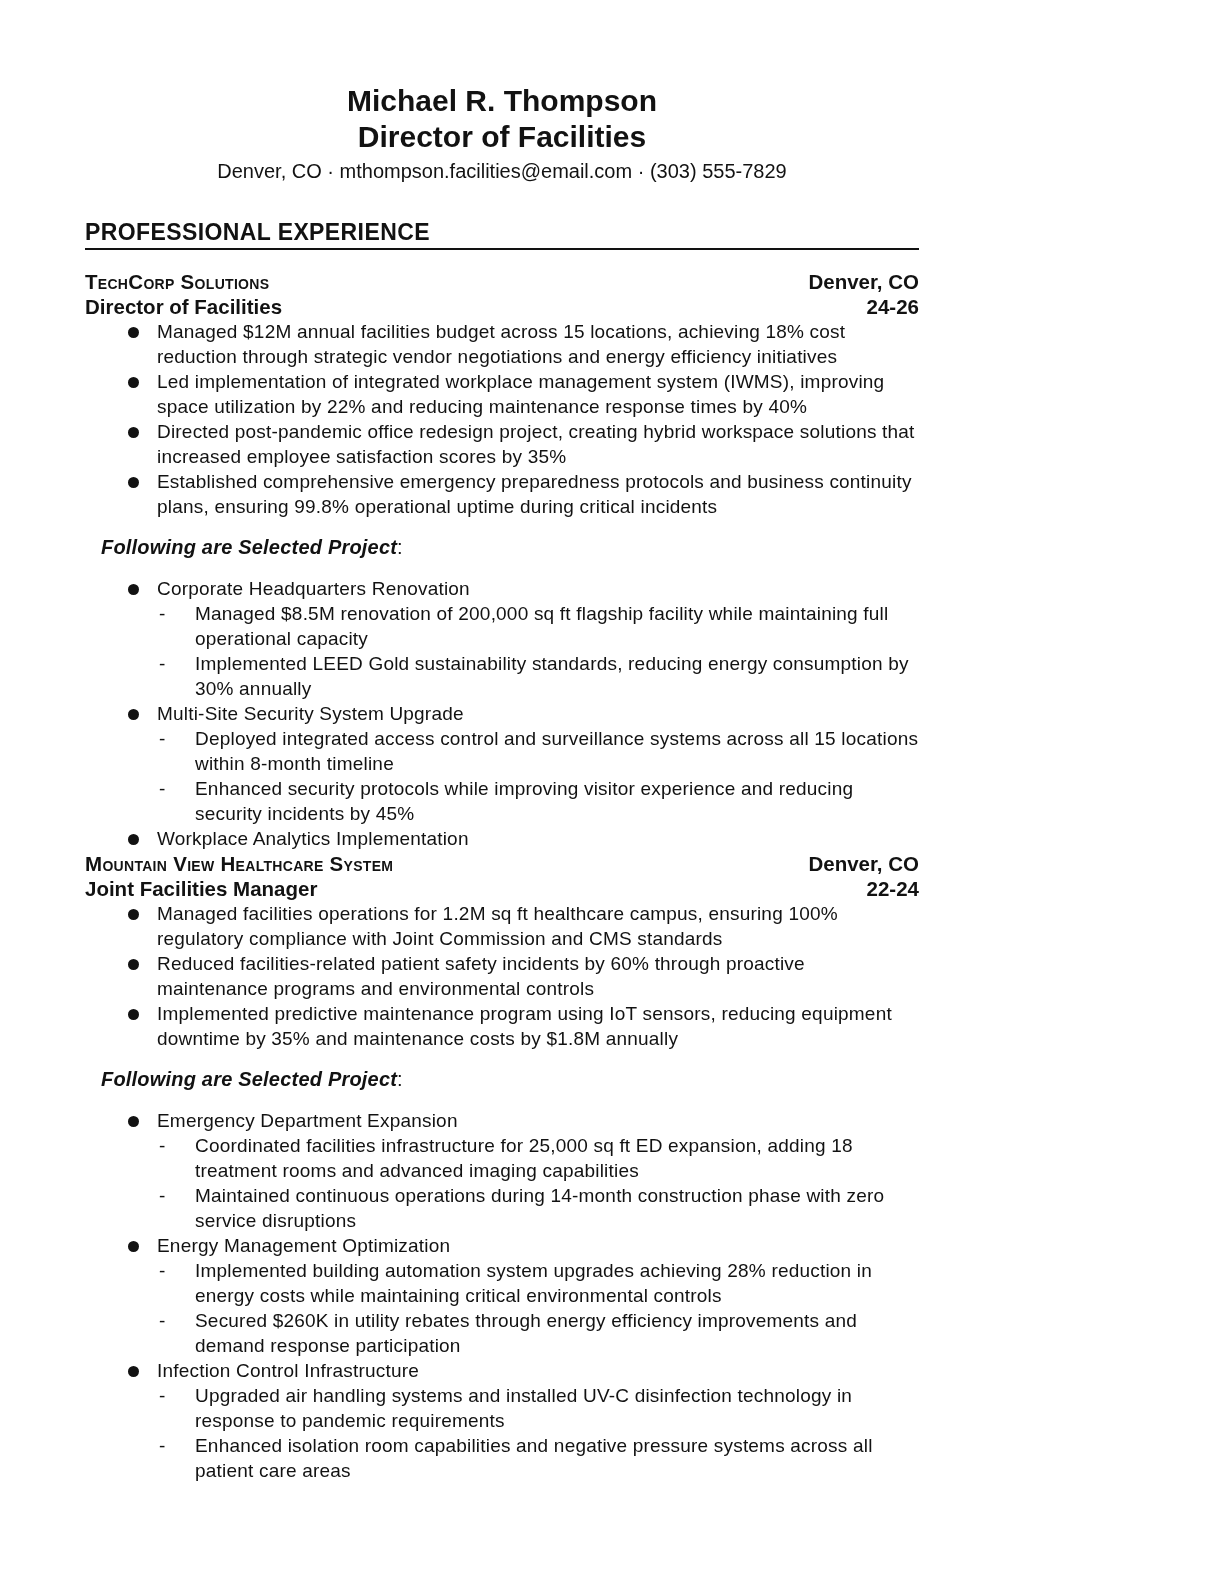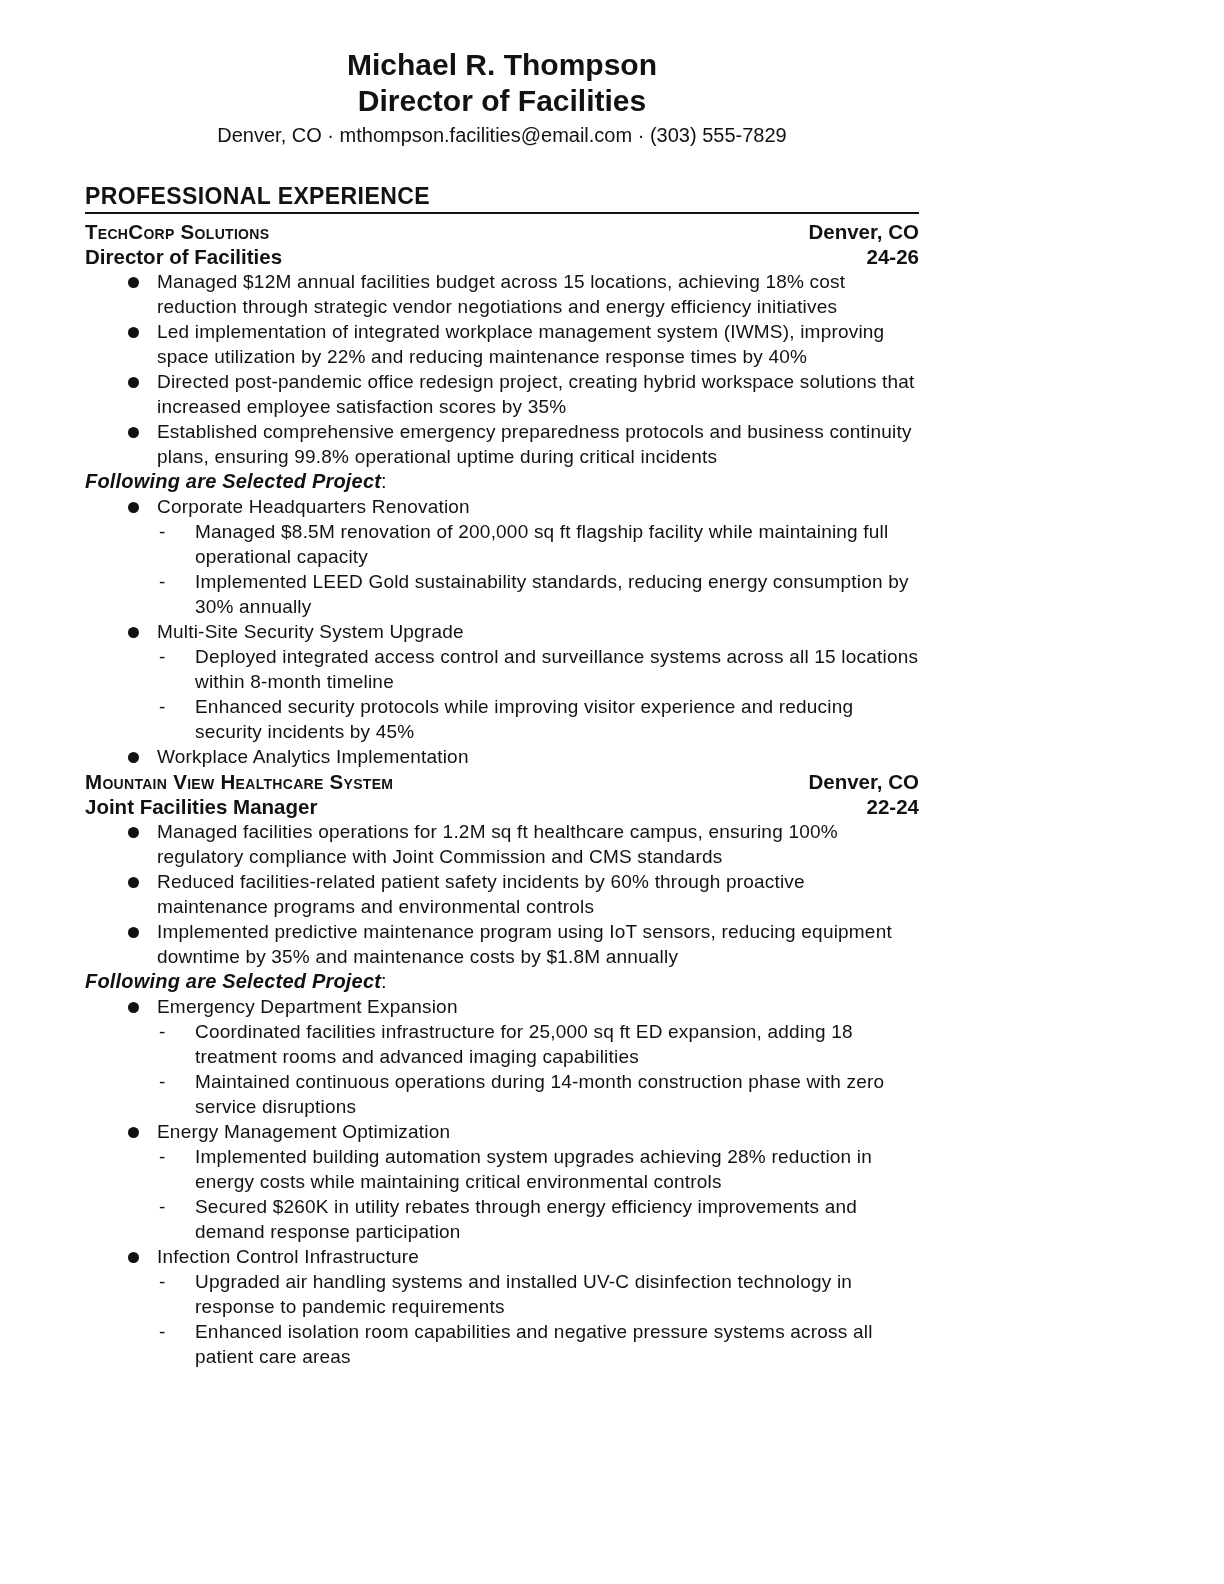--- a/index.html
+++ b/index.html
@@ -5,21 +5,21 @@
   * { box-sizing: border-box; }
   html, body { margin: 0; padding: 0; }
   body {
     width: 1224px; height: 1584px;
     background: #ffffff;
     color: #121212;
     font-family: "Liberation Sans", "DejaVu Sans", sans-serif;
   }
   .page {
     width: 1008px; height: 1584px;
-    padding: 46px 89px 30px 85px;
+    padding: 82px 89px 30px 85px;
     overflow: hidden;
   }
 
   
   .resume-header { text-align: center; }
   .person-name {
     margin: 0; font-size: 30px; font-weight: 700; line-height: 37px;
   }
   .person-title {
     margin: 0; font-size: 30px; font-weight: 700; line-height: 36px;
@@ -34,40 +34,40 @@
     font-size: 23px; font-weight: 700; letter-spacing: 0.4px;
     line-height: 26px;
     border-bottom: 2px solid #121212;
   }
 
   
   .job-row {
     display: flex; justify-content: space-between; align-items: baseline;
     font-size: 20.5px; font-weight: 700; line-height: 25px;
   }
-  .job:first-of-type .job-row:first-child { margin-top: 5px; }
+  .job:first-of-type .job-row:first-child { margin-top: 19px; }
   .company-name { font-variant: small-caps; letter-spacing: 0.3px; }
   .job-right { font-weight: 700; }
 
   
   ul { list-style: none; margin: 0; padding: 0; }
   .bullets { font-size: 19px; line-height: 25px; letter-spacing: 0.2px; }
   .bullets > li { position: relative; padding-left: 72px; }
   .bullets > li::before {
     content: ""; position: absolute; left: 43px; top: 7.5px;
     width: 11px; height: 11px; border-radius: 50%; background: #121212;
   }
   .sub > li { position: relative; padding-left: 38px; }
   .sub > li::before {
     content: "-"; position: absolute; left: 2px; top: 0;
     font-weight: 400;
   }
 
   
-  .projects-label { margin: 0; font-size: 20px; line-height: 25px; }
+  .projects-label { margin: 16px; font-size: 20px; line-height: 25px; }
   .projects-label .label-text { font-weight: 700; font-style: italic; letter-spacing: 0.2px; }
   .projects-label .colon { font-weight: 400; font-style: normal; }
 </style>
 </head>
 <body>
 
 <div class="page">
 
   <header class="resume-header">
     <h1 class="person-name">Michael R. Thompson</h1>

